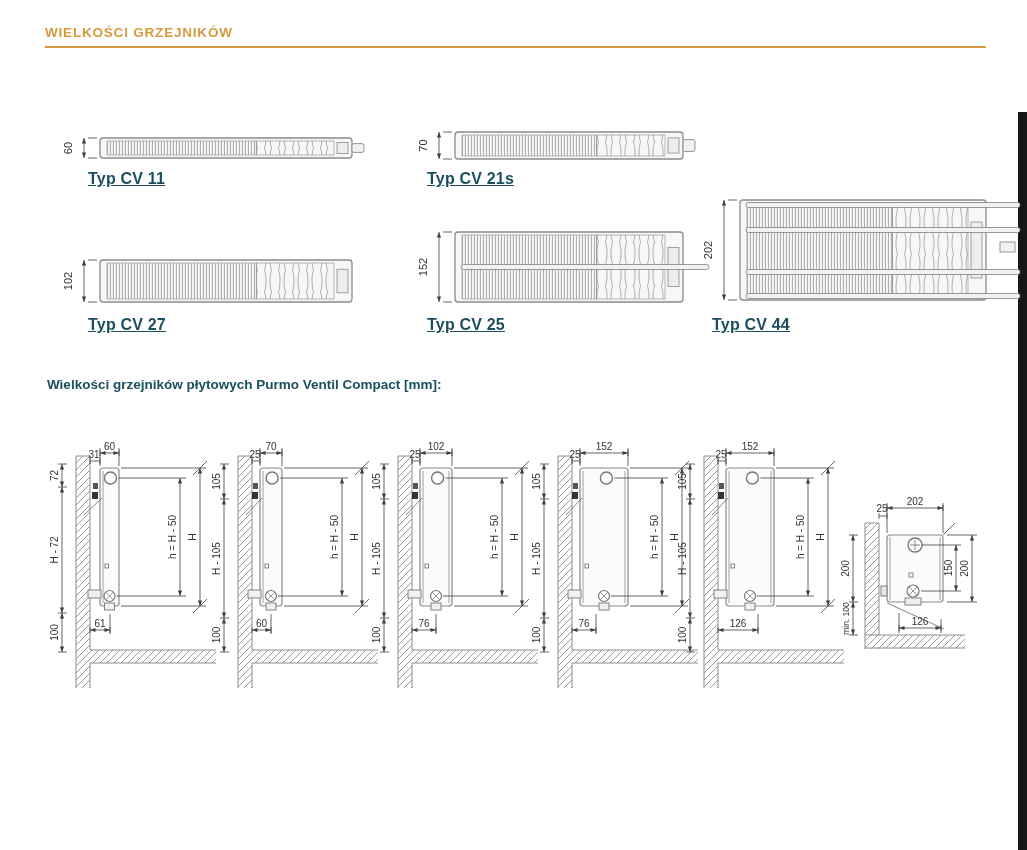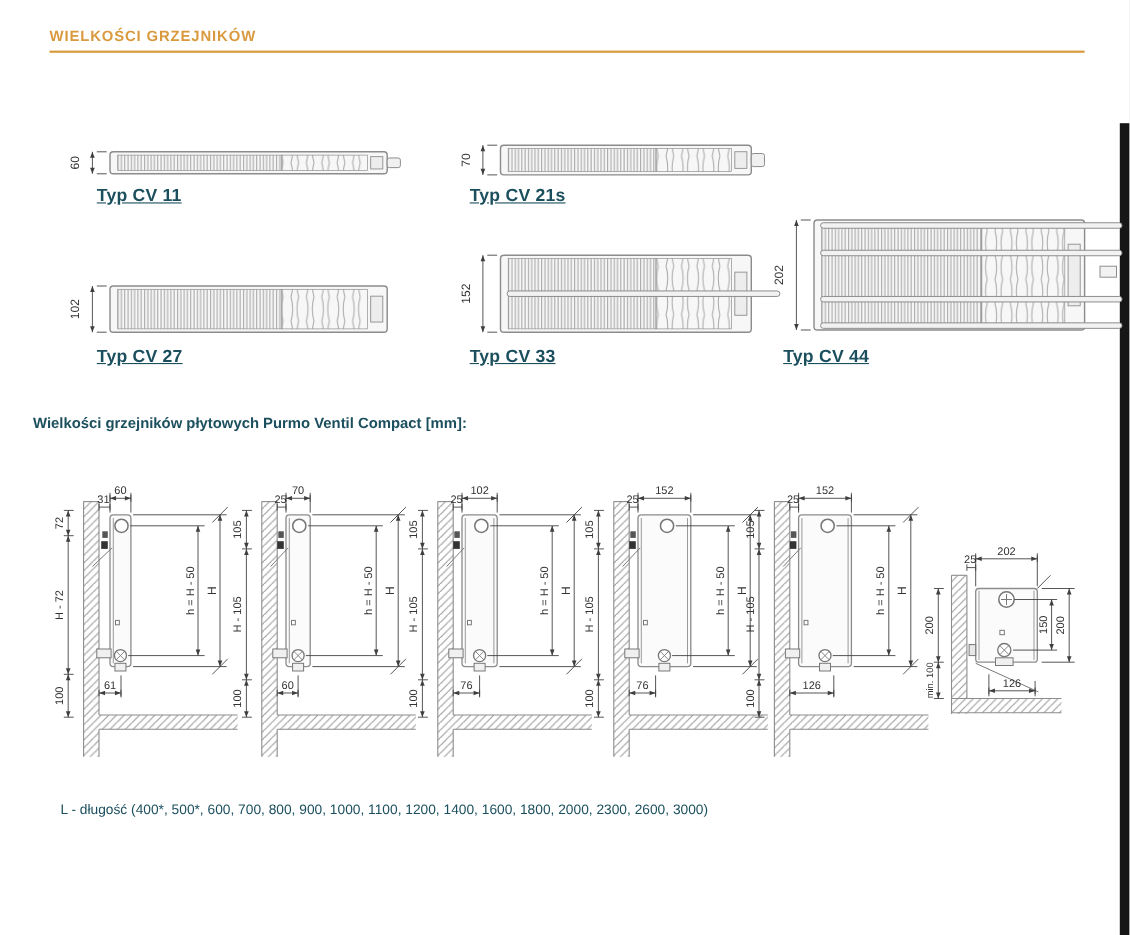--- a/index.html
+++ b/index.html
@@ -8,21 +8,21 @@
     --dim:#3f3f3f;
     --drw:#8c8c8c;
   }
   html,body{margin:0;padding:0;background:#e9e9e9;}
   body{font-family:"Liberation Sans","DejaVu Sans",sans-serif;}
   .page{position:relative;width:1027px;height:850px;background:#ffffff;overflow:hidden;}
   .hdr{position:absolute;left:45px;top:25px;font-size:13.5px;font-weight:bold;
        letter-spacing:.8px;color:var(--accent);}
   .hdr-rule{position:absolute;left:45px;top:46px;width:941px;height:2px;background:var(--accent);}
   .typ{position:absolute;font-size:16px;font-weight:bold;color:var(--ink);letter-spacing:.2px;text-decoration:underline;}
-  .subhead{position:absolute;left:30px;top:377px;font-size:13.5px;font-weight:bold;color:var(--ink);}
+  .subhead{position:absolute;left:47px;top:377px;font-size:13.5px;font-weight:bold;color:var(--ink);}
   .legend{position:absolute;left:55px;top:727px;color:var(--ink);font-size:12.5px;line-height:19px;}
   .edge-bar{position:absolute;left:1018px;top:112px;width:9px;height:738px;background:#161616;}
   svg text{font-family:"Liberation Sans","DejaVu Sans",sans-serif;}
 </style>
 </head>
 <body>
 
 <div class="page" id="canvas">
 
   <svg width="0" height="0" style="position:absolute">
@@ -39,27 +39,26 @@
       </pattern>
     </defs>
   </svg>
 
   <div class="hdr">WIELKOŚCI GRZEJNIKÓW</div>
   <div class="hdr-rule"></div>
 
   <div class="typ" style="left:88px;top:170px">Typ CV 11</div>
   <div class="typ" style="left:427px;top:170px">Typ CV 21s</div>
   <div class="typ" style="left:88px;top:316px">Typ CV 27</div>
-  <div class="typ" style="left:427px;top:316px">Typ CV 33</div>
+  <div class="typ" style="left:427px;top:316px">Typ CV 25</div>
   <div class="typ" style="left:712px;top:316px">Typ CV 44</div>
 
   <div class="subhead">Wielkości grzejników płytowych Purmo Ventil Compact [mm]:</div>
 
   <div class="legend">
-    <div>L - długość (400*, 500*, 600, 700, 800, 900, 1000, 1100, 1200, 1400, 1600, 1800, 2000, 2300, 2600, 3000)</div>
   </div>
 
   <div class="edge-bar"></div>
 <svg width="330" height="48" style="position: absolute; left: 58px; top: 126px; overflow: visible;">
       <rect x="42" y="12" width="252" height="20" rx="3" fill="#f7f7f7" stroke="#8c8c8c" stroke-width="1.3"></rect>
       <rect x="49" y="15" width="149.24" height="14" fill="url(#fins)" stroke="#8c8c8c" stroke-width="0.6"></rect>
       <rect x="198.24" y="15" width="77.76" height="14" fill="url(#fins2)" stroke="#8c8c8c" stroke-width="0.6"></rect>
       <rect x="279" y="16.4" width="11" height="11.200000000000001" fill="#ededed" stroke="#8c8c8c" stroke-width="0.8"></rect>
       <rect x="294" y="17.6" width="12" height="8.8" rx="2" fill="#f0f0f0" stroke="#8c8c8c" stroke-width="0.9"></rect>
       <line x1="30" y1="12" x2="39" y2="12" stroke="#3f3f3f" stroke-width="0.8"></line>

